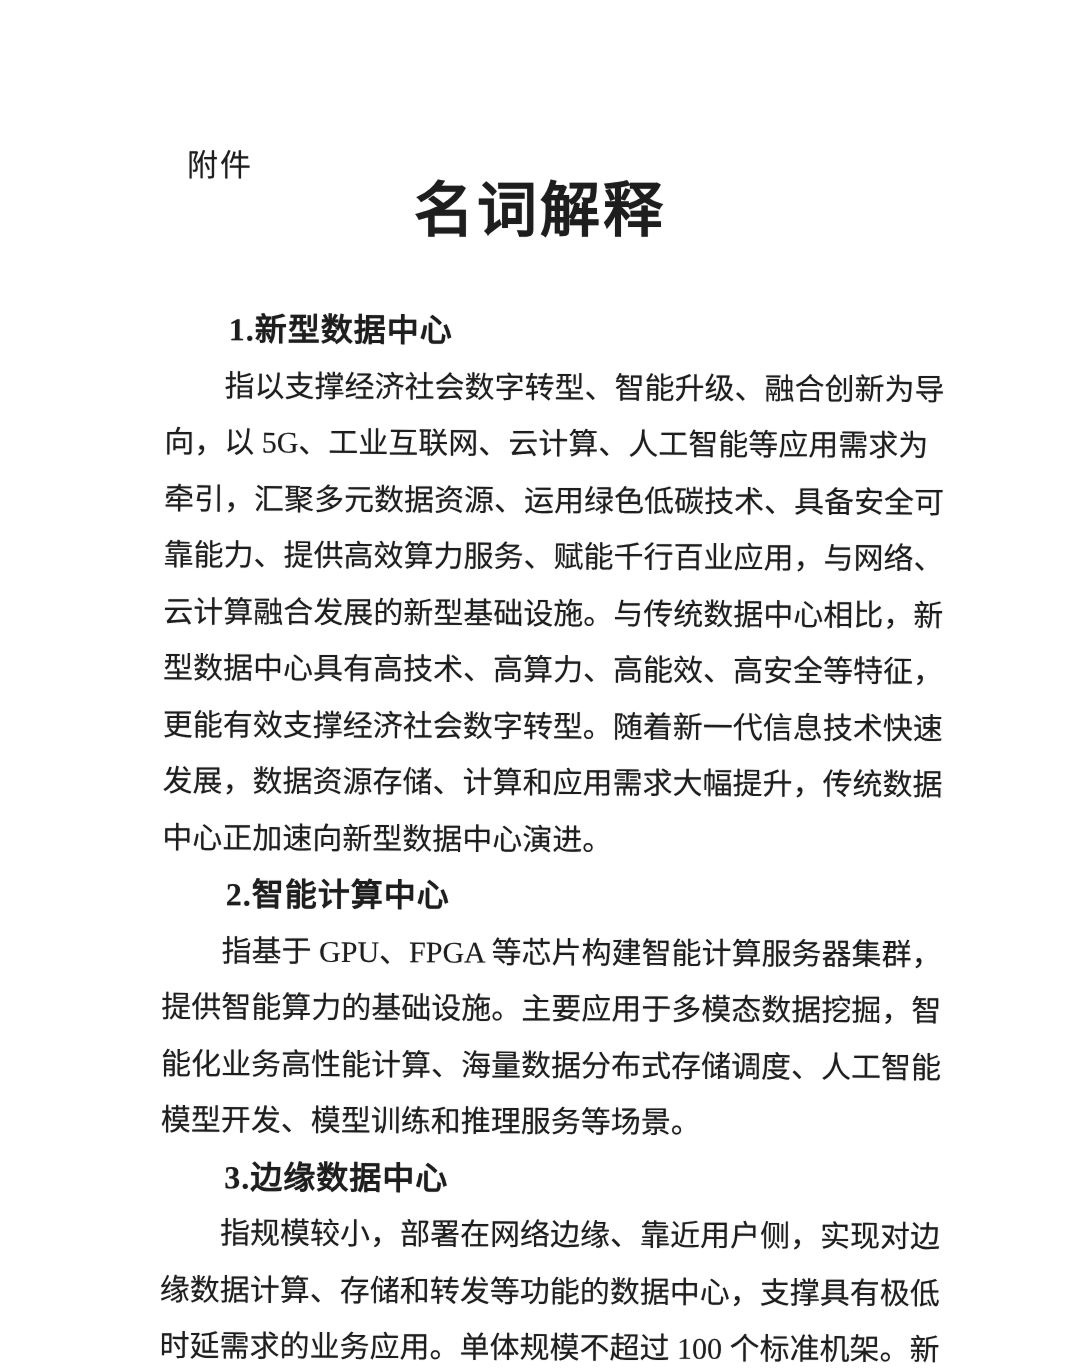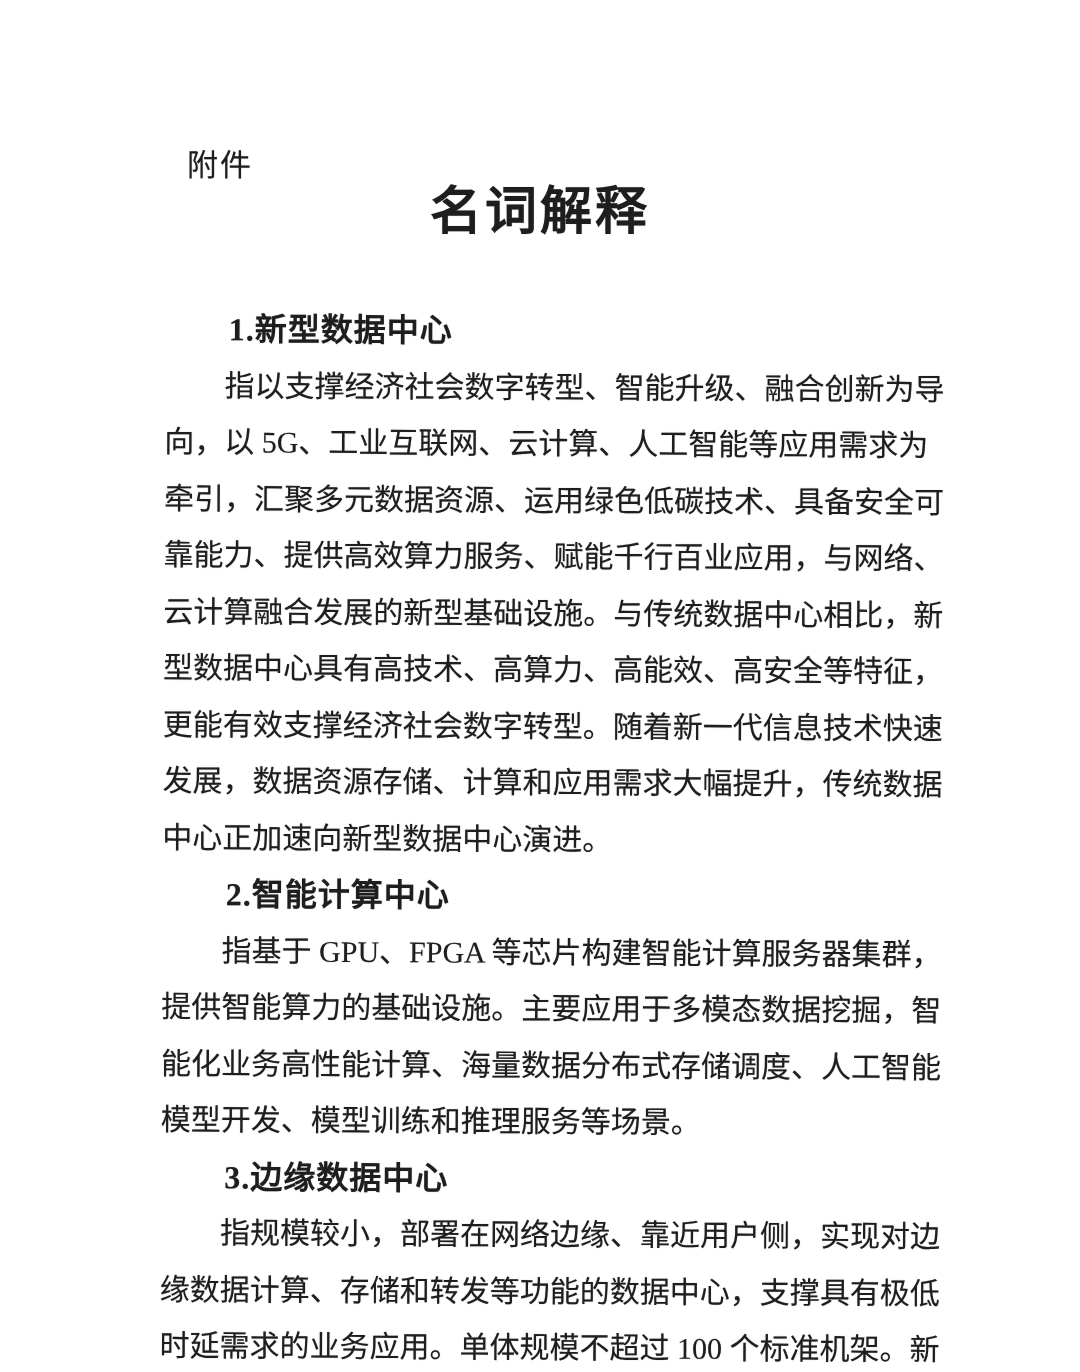--- a/index.html
+++ b/index.html
@@ -29,21 +29,21 @@
     text-shadow: 0 0 1px rgba(30,30,30,0.35);
     margin-left: 24px;
   }
   .doc-title {
     position: absolute;
     left: 0;
     top: 186px;
     width: 100%;
     text-align: center;
     font-family: "Liberation Sans", "DejaVu Sans", sans-serif;
-    font-size: 52px;
+    font-size: 60px;
     line-height: 50px;
     font-weight: 700;
     letter-spacing: 3px;
     text-shadow: 0 0 1px rgba(30,30,30,0.4);
   }
   .content {
     position: absolute;
     left: 165px;
     top: 301px;
     width: 752px;

